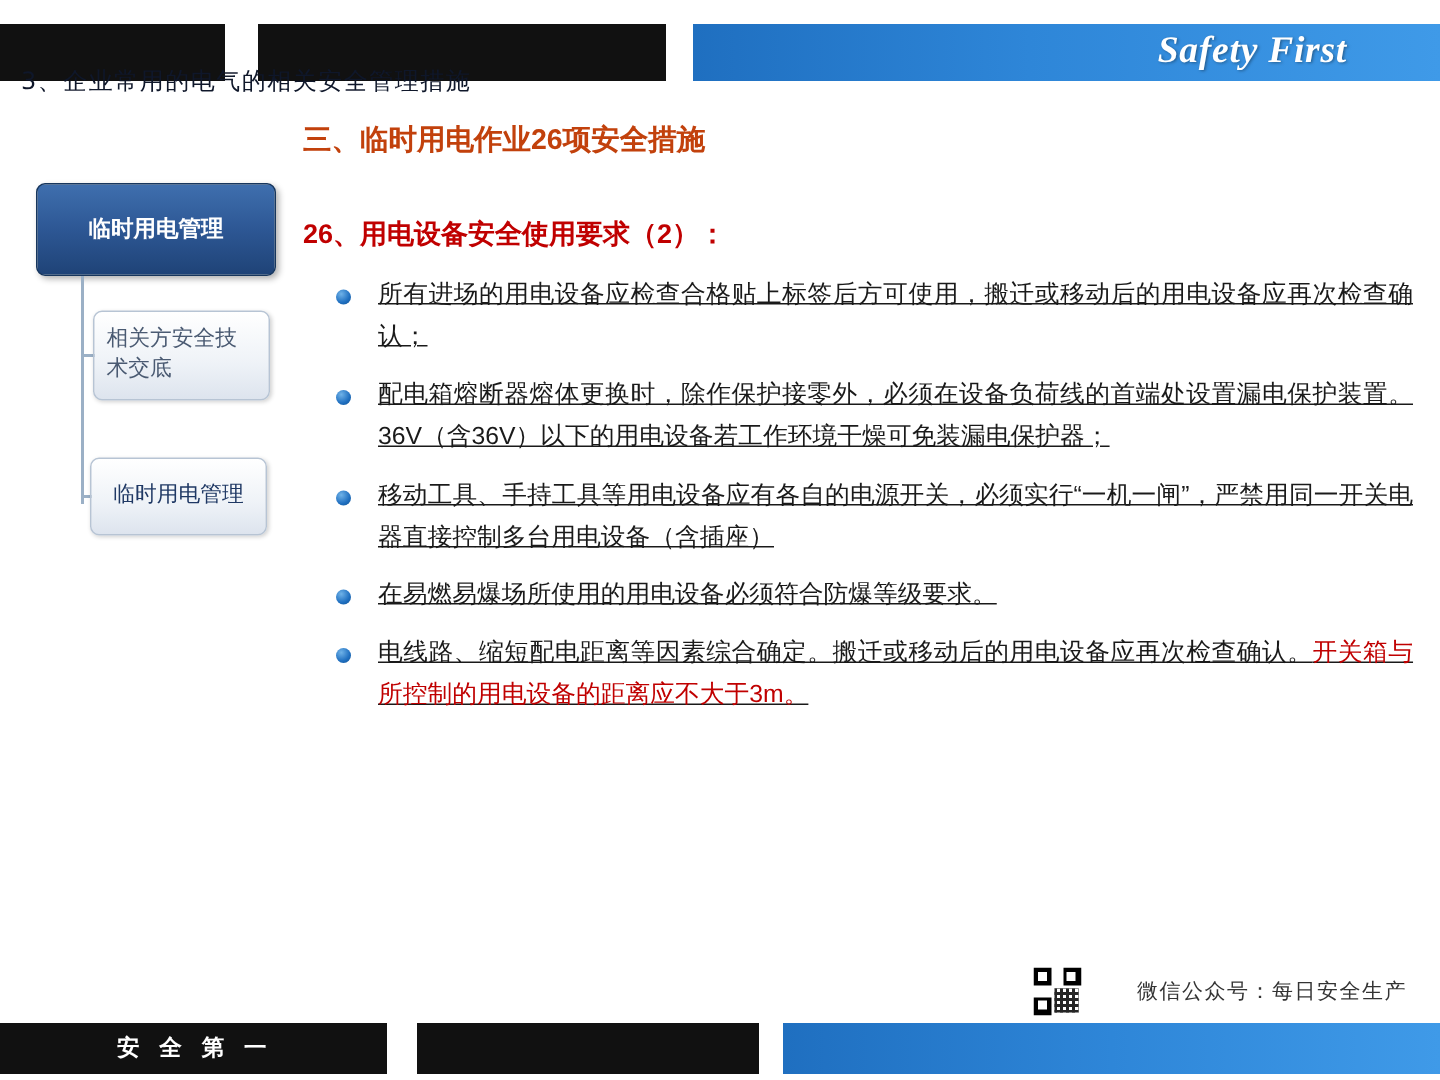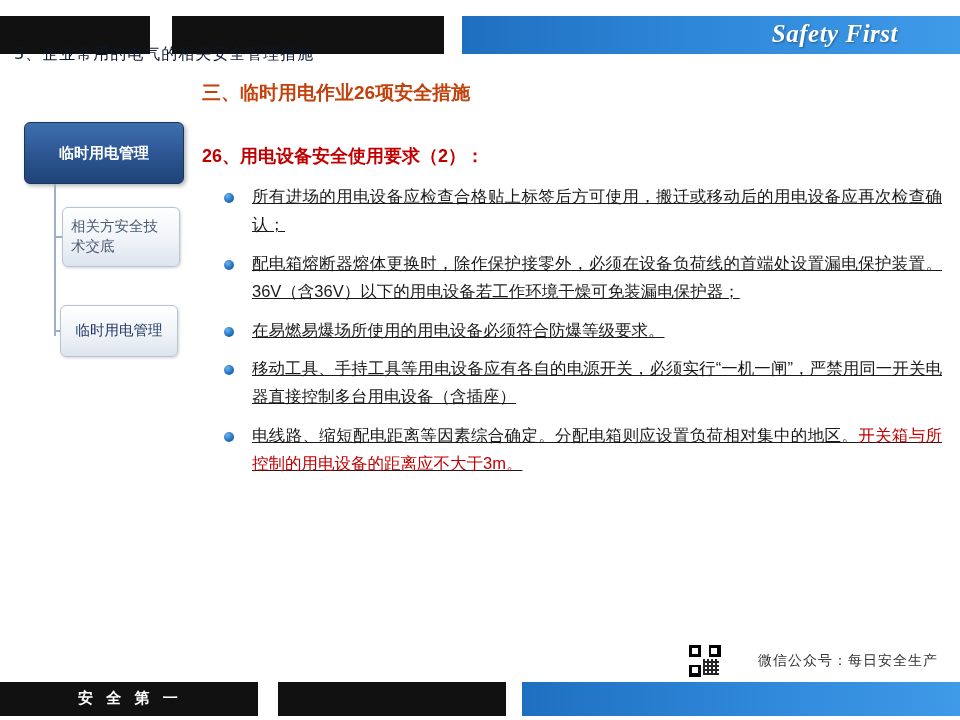--- a/index.html
+++ b/index.html
@@ -241,23 +241,23 @@
     <span>临时用电管理</span>
   </div>
 </div>
 
 <div class="content">
   <div class="item-26">26、用电设备安全使用要求（2）：</div>
 
   <ul class="bullets">
     <li>所有进场的用电设备应检查合格贴上标签后方可使用，搬迁或移动后的用电设备应再次检查确认；</li>
     <li>配电箱熔断器熔体更换时，除作保护接零外，必须在设备负荷线的首端处设置漏电保护装置。36V（含36V）以下的用电设备若工作环境干燥可免装漏电保护器；</li>
+    <li>移动工具、手持工具等用电设备应有各自的电源开关，必须实行“一机一闸”，严禁用同一开关电器直接控制多台用电设备（含插座）</li>
     <li>在易燃易爆场所使用的用电设备必须符合防爆等级要求。</li>
-    <li>移动工具、手持工具等用电设备应有各自的电源开关，必须实行“一机一闸”，严禁用同一开关电器直接控制多台用电设备（含插座）</li>
-    <li><span>电线路、缩短配电距离等因素综合确定。分配电箱则应设置负荷相对集中的地区。</span><span class="red">开关箱与所控制的用电设备的距离应不大于3m。</span></li>
+    <li><span>电线路、缩短配电距离等因素综合确定。搬迁或移动后的用电设备应再次检查确认。</span><span class="red">开关箱与所控制的用电设备的距离应不大于3m。</span></li>
   </ul>
 </div>
 
 <div class="wechat">
   <div class="qr">
       <div class="qr-inner"></div>
     </div>
   <div class="wechat-label">微信公众号：每日安全生产</div>
 </div>
 

